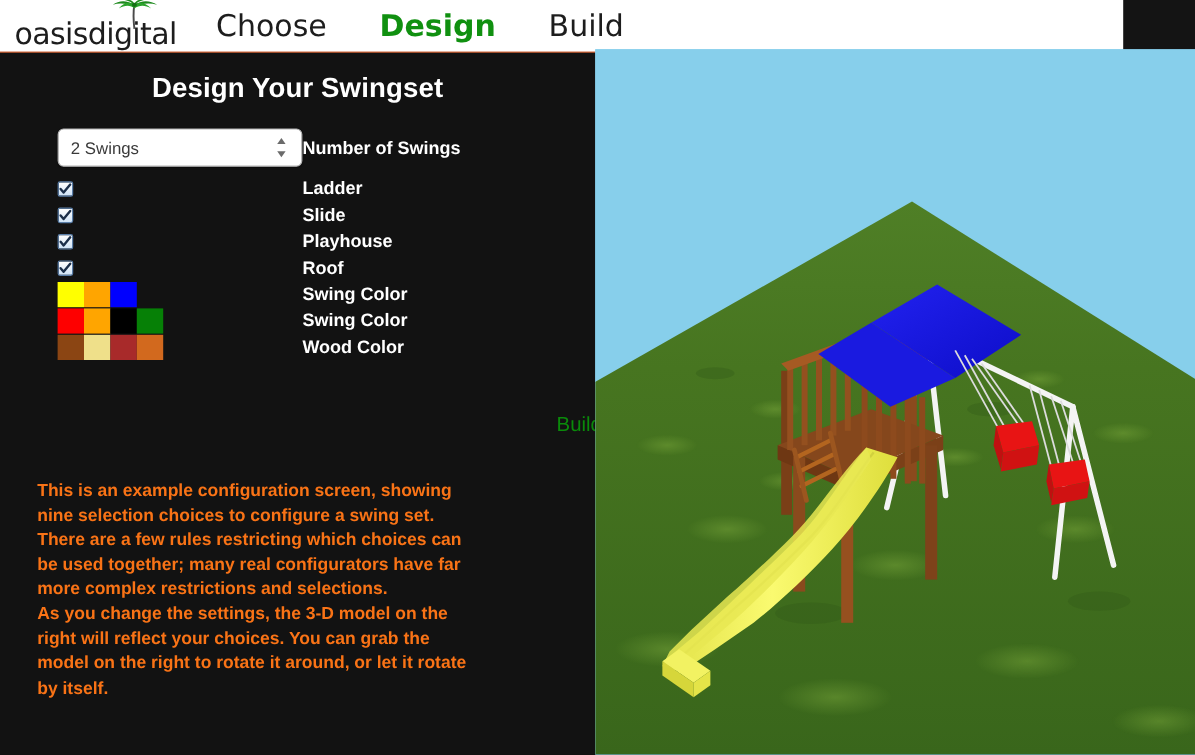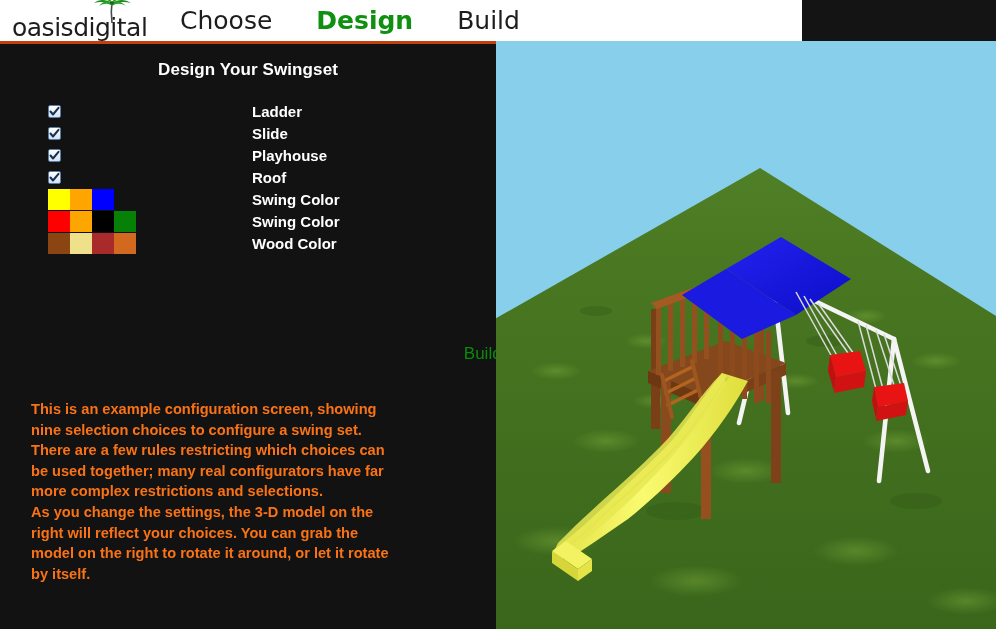--- a/index.html
+++ b/index.html
@@ -7,23 +7,23 @@
   body{
     width:996px;height:629px;overflow:hidden;
     background:#141414;
     font-family:"Liberation Sans", sans-serif;
     -webkit-font-smoothing:antialiased;
   }
   #app{position:relative;width:996px;height:629px;}
 
   
   #header{
-    position:absolute;left:0;top:0;width:802px;height:44px;
+    position:absolute;left:0;top:0;width:936px;height:44px;
     background:#ffffff;
-    border-bottom:3px solid #c2410c;
+    border-bottom:1px solid #c2410c;
     box-sizing:border-box;
     display:flex;align-items:center;
   }
   #logo{
     position:relative;
     margin-left:12px;width:132px;height:38px;
     display:flex;align-items:flex-end;
     cursor:pointer;
   }
   #logo .logo-text{
@@ -48,21 +48,21 @@
 
   
   #panel{
     position:absolute;left:0;top:44px;width:496px;height:585px;
     background:#121212;
     box-sizing:border-box;
   }
   #panel-title{
     margin:0;padding-top:16px;
     text-align:center;color:#ffffff;
-    font-size:17px;font-weight:bold;
+    font-size:23px;font-weight:bold;
     letter-spacing:0.1px;
   }
 
   
   #form{
     position:absolute;left:0;top:56px;width:496px;
   }
   .row{
     display:flex;align-items:center;
     height:22px;
@@ -177,20 +177,32 @@
       <span class="nav-item">Build</span>
     </nav>
   </div>
 
   <div id="panel">
 
     <h1 id="panel-title">Design Your Swingset</h1>
 
     <div id="form">
 
+      <div class="row" id="select-row">
+        <div class="ctrl">
+          <div class="swing-select">
+            <span class="sel-value">2 Swings</span>
+            <svg class="stepper" viewBox="0 0 9 18">
+              <path d="M4.5 1 L8 6 L1 6 Z" fill="#6b6b6b"></path>
+              <path d="M4.5 17 L8 12 L1 12 Z" fill="#6b6b6b"></path>
+            </svg>
+          </div>
+        </div>
+        <span class="lbl">Number of Swings</span>
+      </div>
 
       <div class="row">
         <div class="ctrl">
           <span class="cbx">
             <svg width="11" height="11" viewBox="0 0 11 11">
                 <path d="M1.5 5.5 L4 8.5 L9.5 1.8" stroke="#1b2f4a" stroke-width="2" fill="none" stroke-linecap="round" stroke-linejoin="round"></path>
               </svg>
           </span>
         </div>
         <span class="lbl">Ladder</span>

